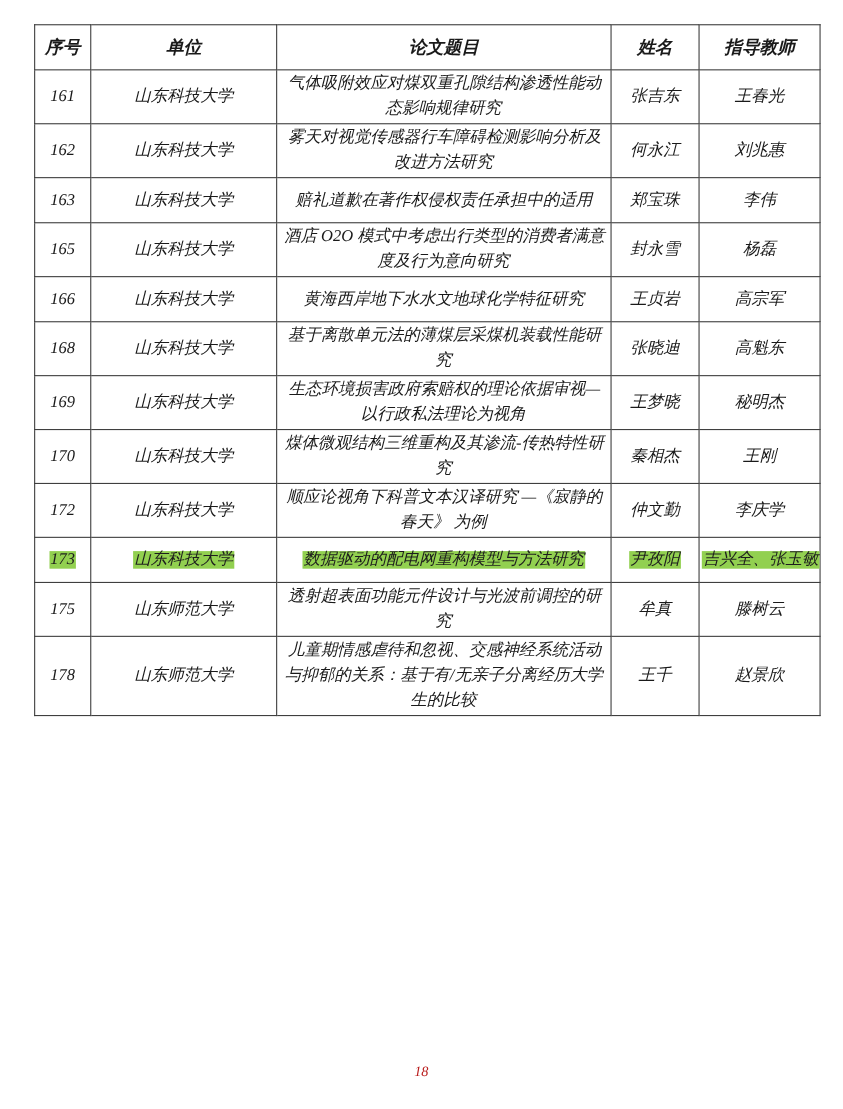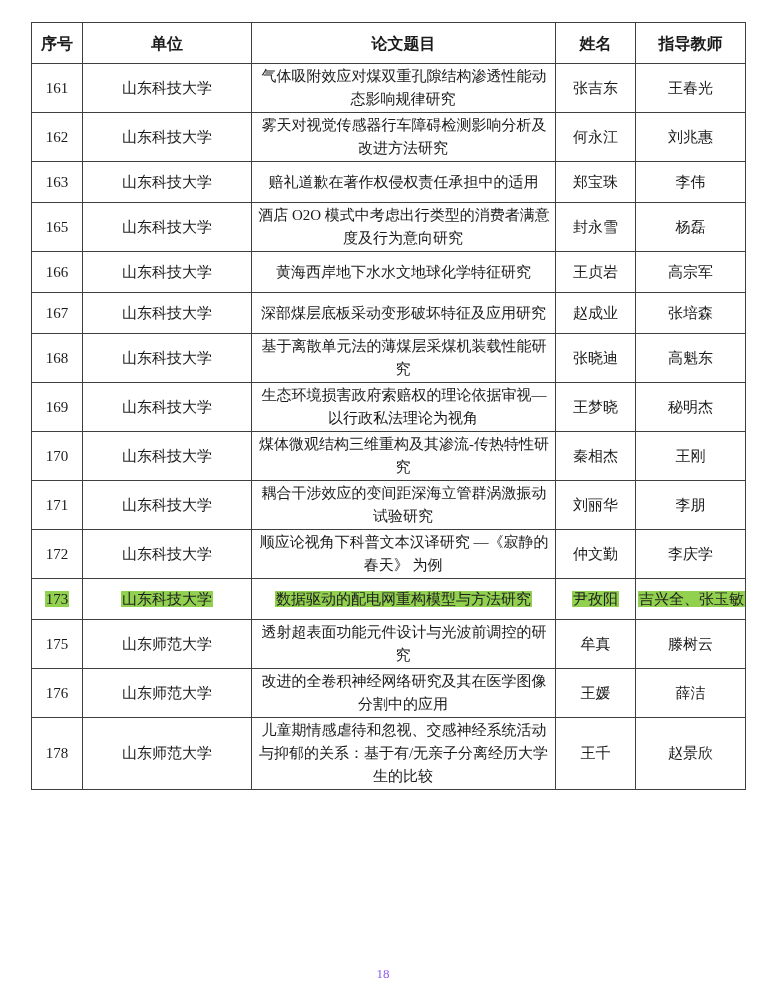--- a/index.html
+++ b/index.html
@@ -6,21 +6,21 @@
   * { box-sizing: border-box; }
   html, body { margin: 0; padding: 0; }
   body {
     width: 766px; height: 1008px;
     background: #ffffff;
     font-family: "Liberation Serif", "DejaVu Serif", serif;
     color: var(--text);
     position: relative;
     overflow: hidden;
   }
-  .page { position: absolute; inset: 0; }
+  .page { position: absolute; inset: 0; font-style: italic; }
   table.doc-table {
     position: absolute;
     left: 31px; top: 22px;
     width: 714px;
     border-collapse: collapse;
     table-layout: fixed;
   }
   th, td {
     border: 1px solid var(--border);
     text-align: center;
@@ -39,21 +39,21 @@
   }
   tbody td { height: 41px; }
   td.col-name, td.col-advisor { white-space: nowrap; padding: 1px 2px; }
   .cell-text { display: inline; padding: 0 1px; }
   tr.highlighted .cell-text { background: var(--hl); color: #1d1d1d; }
   .page-number {
     position: absolute;
     left: 0; top: 966px; width: 766px;
     text-align: center;
     font-size: 13px;
-    color: #8b5cf6;
+    color: #b91c1c;
   }
 </style>
 </head>
 <body>
 
 <div class="page">
   <table class="doc-table">
     <colgroup>
       <col style="width:51px">
       <col style="width:169px">
@@ -100,53 +100,39 @@
     <td class="col-advisor"><span class="cell-text">杨磊</span></td>
   </tr>
         <tr>
     <td class="col-no"><span class="cell-text">166</span></td>
     <td class="col-unit"><span class="cell-text">山东科技大学</span></td>
     <td class="col-title"><span class="cell-text">黄海西岸地下水水文地球化学特征研究</span></td>
     <td class="col-name"><span class="cell-text">王贞岩</span></td>
     <td class="col-advisor"><span class="cell-text">高宗军</span></td>
   </tr>
         <tr>
-    <td class="col-no"><span class="cell-text">167</span></td>
-    <td class="col-unit"><span class="cell-text">山东科技大学</span></td>
-    <td class="col-title"><span class="cell-text">深部煤层底板采动变形破坏特征及应用研究</span></td>
-    <td class="col-name"><span class="cell-text">赵成业</span></td>
-    <td class="col-advisor"><span class="cell-text">张培森</span></td>
-  </tr>
-        <tr>
     <td class="col-no"><span class="cell-text">168</span></td>
     <td class="col-unit"><span class="cell-text">山东科技大学</span></td>
     <td class="col-title"><span class="cell-text">基于离散单元法的薄煤层采煤机装载性能研究</span></td>
     <td class="col-name"><span class="cell-text">张晓迪</span></td>
     <td class="col-advisor"><span class="cell-text">高魁东</span></td>
   </tr>
         <tr>
     <td class="col-no"><span class="cell-text">169</span></td>
     <td class="col-unit"><span class="cell-text">山东科技大学</span></td>
     <td class="col-title"><span class="cell-text">生态环境损害政府索赔权的理论依据审视—以行政私法理论为视角</span></td>
     <td class="col-name"><span class="cell-text">王梦晓</span></td>
     <td class="col-advisor"><span class="cell-text">秘明杰</span></td>
   </tr>
         <tr>
     <td class="col-no"><span class="cell-text">170</span></td>
     <td class="col-unit"><span class="cell-text">山东科技大学</span></td>
     <td class="col-title"><span class="cell-text">煤体微观结构三维重构及其渗流-传热特性研究</span></td>
     <td class="col-name"><span class="cell-text">秦相杰</span></td>
     <td class="col-advisor"><span class="cell-text">王刚</span></td>
-  </tr>
-        <tr>
-    <td class="col-no"><span class="cell-text">171</span></td>
-    <td class="col-unit"><span class="cell-text">山东科技大学</span></td>
-    <td class="col-title"><span class="cell-text">耦合干涉效应的变间距深海立管群涡激振动试验研究</span></td>
-    <td class="col-name"><span class="cell-text">刘丽华</span></td>
-    <td class="col-advisor"><span class="cell-text">李朋</span></td>
   </tr>
         <tr>
     <td class="col-no"><span class="cell-text">172</span></td>
     <td class="col-unit"><span class="cell-text">山东科技大学</span></td>
     <td class="col-title"><span class="cell-text">顺应论视角下科普文本汉译研究 —《寂静的春天》 为例</span></td>
     <td class="col-name"><span class="cell-text">仲文勤</span></td>
     <td class="col-advisor"><span class="cell-text">李庆学</span></td>
   </tr>
         <tr class="highlighted">
     <td class="col-no"><span class="cell-text">173</span></td>
@@ -156,27 +142,20 @@
     <td class="col-advisor"><span class="cell-text">吉兴全、张玉敏</span></td>
   </tr>
         <tr>
     <td class="col-no"><span class="cell-text">175</span></td>
     <td class="col-unit"><span class="cell-text">山东师范大学</span></td>
     <td class="col-title"><span class="cell-text">透射超表面功能元件设计与光波前调控的研究</span></td>
     <td class="col-name"><span class="cell-text">牟真</span></td>
     <td class="col-advisor"><span class="cell-text">滕树云</span></td>
   </tr>
         <tr>
-    <td class="col-no"><span class="cell-text">176</span></td>
-    <td class="col-unit"><span class="cell-text">山东师范大学</span></td>
-    <td class="col-title"><span class="cell-text">改进的全卷积神经网络研究及其在医学图像分割中的应用</span></td>
-    <td class="col-name"><span class="cell-text">王媛</span></td>
-    <td class="col-advisor"><span class="cell-text">薛洁</span></td>
-  </tr>
-        <tr>
     <td class="col-no"><span class="cell-text">178</span></td>
     <td class="col-unit"><span class="cell-text">山东师范大学</span></td>
     <td class="col-title"><span class="cell-text">儿童期情感虐待和忽视、交感神经系统活动与抑郁的关系：基于有/无亲子分离经历大学生的比较</span></td>
     <td class="col-name"><span class="cell-text">王千</span></td>
     <td class="col-advisor"><span class="cell-text">赵景欣</span></td>
   </tr>
       </tbody>
   </table>
   <div class="page-number">18</div>
 </div>

